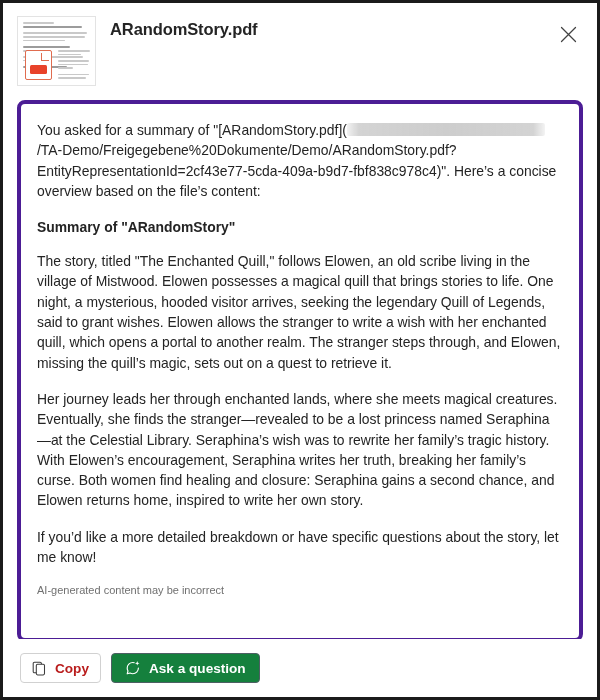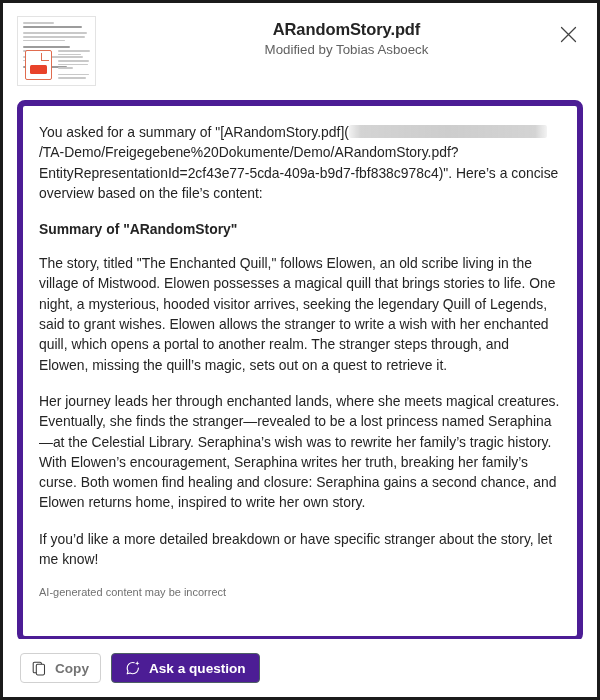--- a/index.html
+++ b/index.html
@@ -87,21 +87,20 @@
     top: 33px;
     right: 5px;
   }
 
   
   #file-meta {
     margin-left: 14px;
     padding-top: 2px;
     flex: 1 1 auto;
     min-width: 0;
-    text-align: center;
   }
   #file-title {
     font-size: 16.5px;
     font-weight: bold;
     color: #242424;
     line-height: 22px;
     letter-spacing: -0.1px;
   }
   .file-sub {
     font-size: 13.3px;
@@ -120,21 +119,21 @@
     align-items: center;
     justify-content: center;
     cursor: pointer;
     background: transparent;
     border: none;
   }
 
   
   #answer-card {
     margin: 4px 14px 0 14px;
-    border: 6px solid #4c1d95;
+    border: 4px solid #4c1d95;
     border-radius: 8px;
     background: #ffffff;
     padding: 16px 16px 8px 16px;
     height: 542px;
     overflow: hidden;
   }
 
   .para {
     font-size: 13.9px;
     line-height: 20.3px;
@@ -215,24 +214,24 @@
     padding: 0 11px;
     border-radius: 4px;
     font-size: 13.6px;
     font-weight: bold;
     cursor: pointer;
     white-space: nowrap;
   }
   .btn-secondary {
     background: #ffffff;
     border: 1px solid #d1d1d1;
-    color: #737373;
+    color: #b91c1c;
   }
   .btn-primary {
-    background: #4c1d95;
+    background: #15803d;
     border: 1px solid #4d5f63;
     color: #ffffff;
     padding: 0 13px;
   }
 </style>
 </head>
 <body>
 
 <div id="app-window">
 
@@ -258,42 +257,41 @@
         <div class="tl" style="width:98%"></div>
         <div class="tl" style="width:94%"></div>
         <div class="tl gap" style="width:48%"></div>
         <div class="tl" style="width:96%"></div>
         <div class="tl" style="width:88%"></div>
       </div>
     </div>
 
     <div id="file-meta">
       <div id="file-title">ARandomStory.pdf</div>
-      <div class="file-sub">Modified by Tobias Asboeck</div>
     </div>
 
     <button id="close-button">
       <svg width="17" height="17" viewBox="0 0 17 17">
         <path d="M1.5 1.5 L15.5 15.5 M15.5 1.5 L1.5 15.5" stroke="#424242" stroke-width="1.25" fill="none" stroke-linecap="round"></path>
       </svg>
     </button>
   </div>
 
   <div id="answer-card">
 
     <div class="para"><span>You asked for a summary of "[ARandomStory.pdf](</span><span class="redacted"></span><span>/TA-Demo/Freigegebene%20Dokumente/Demo/ARandomStory.pdf?EntityRepresentationId=2cf43e77-5cda-409a-b9d7-fbf838c978c4)". Here’s a concise overview based on the file’s content:</span></div>
 
     <div class="section-heading">Summary of "ARandomStory"</div>
 
     <div class="para">The story, titled "The Enchanted Quill," follows Elowen, an old scribe living in the village of Mistwood. Elowen possesses a magical quill that brings stories to life. One night, a mysterious, hooded visitor arrives, seeking the legendary Quill of Legends, said to grant wishes. Elowen allows the stranger to write a wish with her enchanted quill, which opens a portal to another realm. The stranger steps through, and Elowen, missing the quill’s magic, sets out on a quest to retrieve it.</div>
 
     <div class="para">Her journey leads her through enchanted lands, where she meets magical creatures. Eventually, she finds the stranger—revealed to be a lost princess named Seraphina—at the Celestial Library. Seraphina’s wish was to rewrite her family’s tragic history. With Elowen’s encouragement, Seraphina writes her truth, breaking her family’s curse. Both women find healing and closure: Seraphina gains a second chance, and Elowen returns home, inspired to write her own story.</div>
 
 
-    <div class="para">If you’d like a more detailed breakdown or have specific stranger about the story, let me know!</div>
+    <div class="para">If you’d like a more detailed breakdown or have specific questions about the story, let me know!</div>
 
     <div id="ai-disclaimer">AI-generated content may be incorrect</div>
 
   </div>
 
   <div id="action-bar">
 
     <button class="btn btn-secondary">
       <svg width="15" height="15" viewBox="0 0 15 15">
         <rect x="1.2" y="1.2" width="8.2" height="10.6" rx="1.3" fill="#ffffff" stroke="#3c3c3c" stroke-width="1.05"></rect>

